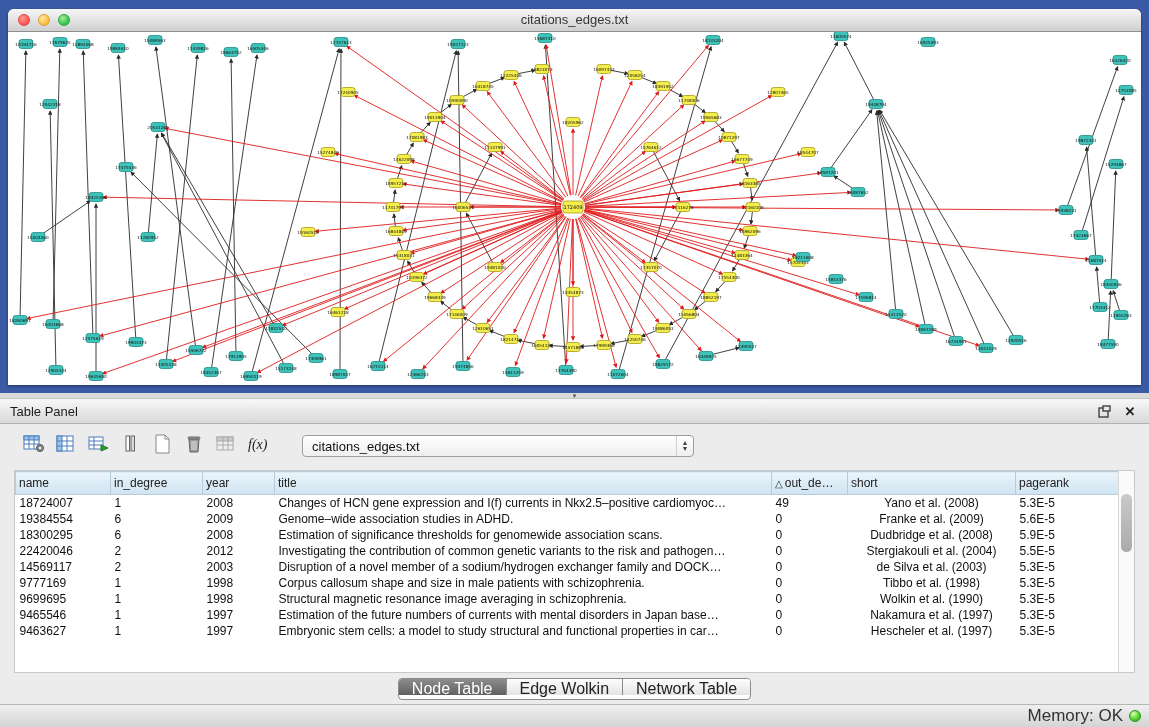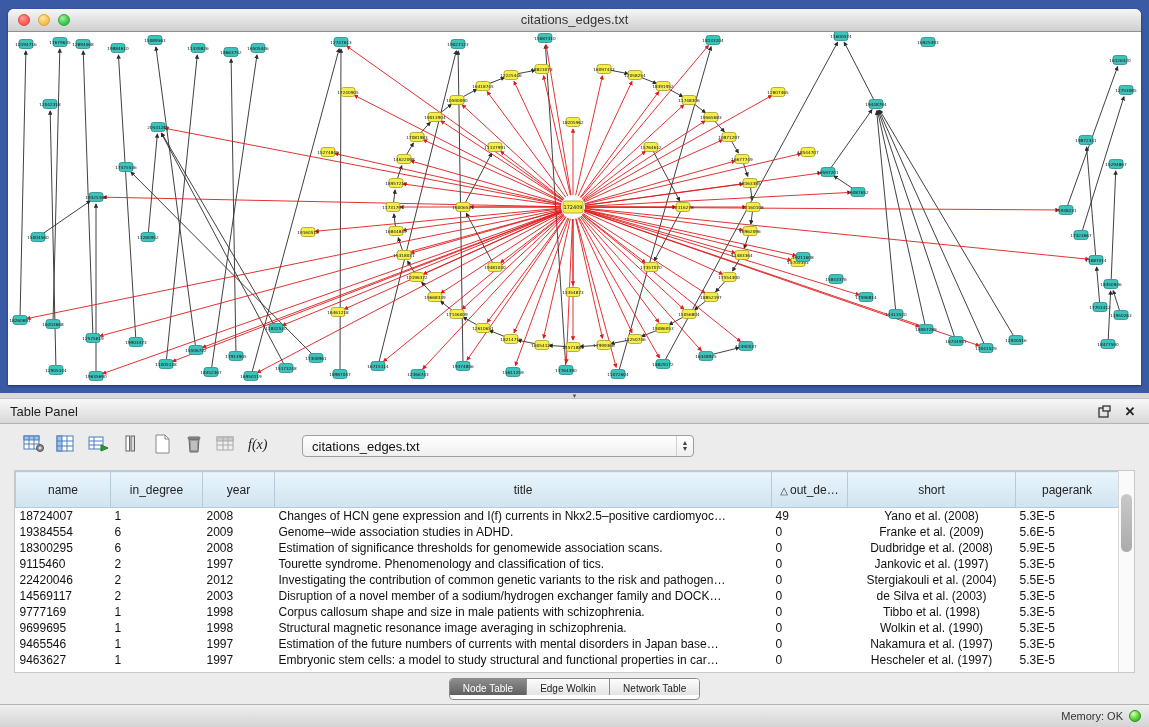--- a/index.html
+++ b/index.html
@@ -32,36 +32,36 @@
   .panel-header .spacer{flex:1;}
   .hdr-icon{width:18px;height:18px;display:flex;align-items:center;justify-content:center;margin-left:8px;cursor:default;color:#222;font-size:13px;font-weight:bold;}
   .toolbar{flex:0 0 44px;display:flex;align-items:center;padding-left:20px;}
   .tool-btn{width:28px;height:26px;display:flex;align-items:center;justify-content:center;margin-right:4px;border-radius:3px;}
   .combo{margin-left:26px;width:392px;height:22px;border:1px solid #9f9f9f;border-radius:4px;background:linear-gradient(#ffffff,#efefef);display:flex;align-items:center;padding:0 0 0 9px;font-size:13px;color:#111;box-sizing:border-box;}
   .combo .combo-label{flex:1;white-space:nowrap;overflow:hidden;}
   .combo .combo-arrows{width:16px;display:flex;flex-direction:column;align-items:center;justify-content:center;font-size:7px;line-height:6px;color:#444;border-left:1px solid #d0d0d0;height:100%;}
 
   .table-wrap{flex:1;margin:2px 14px 0 14px;background:#ffffff;border:1px solid #c9c9c9;position:relative;overflow:hidden;}
   table.data{border-collapse:collapse;table-layout:fixed;width:calc(100% - 15px);}
-  table.data th{height:36px;box-sizing:border-box;background:linear-gradient(#eaf4fb,#cfe4f1);border:1px solid #b6cbd9;font-size:12px;font-weight:normal;color:#222;text-align:center;overflow:hidden;white-space:nowrap;padding:0 3px;margin-top:36px;}
+  table.data th{height:23px;box-sizing:border-box;background:linear-gradient(#eaf4fb,#cfe4f1);border:1px solid #b6cbd9;font-size:12px;font-weight:normal;color:#222;text-align:left;overflow:hidden;white-space:nowrap;padding:0 3px;margin-top:36px;}
   table.data td{height:16px;box-sizing:border-box;font-size:12px;color:#101010;white-space:nowrap;overflow:hidden;padding:0 4px;}
   td.c-center{text-align:center;}
   .sort-glyph{font-size:10px;margin-right:2px;color:#333;}
   .vscroll{position:absolute;right:0;top:0;bottom:0;width:15px;background:#fafafa;border-left:1px solid #d8d8d8;}
   .vscroll .thumb{position:absolute;left:2px;right:2px;top:23px;height:58px;border-radius:6px;background:linear-gradient(#c9c9c9,#ababab);}
 
   .tabs-row{flex:0 0 32px;display:flex;align-items:center;justify-content:center;}
   .seg{display:inline-flex;border:1px solid #8b8b8b;border-radius:4px;overflow:hidden;height:20px;background:#fff;}
-  .seg .seg-btn{height:16px;line-height:20px;padding:0 13px;font-size:10px;color:#222;background:linear-gradient(#fdfdfd,#e4e4e4);border-right:1px solid #8b8b8b;}
+  .seg .seg-btn{height:16px;line-height:20px;padding:0 13px;font-size:16px;color:#222;background:linear-gradient(#fdfdfd,#e4e4e4);border-right:1px solid #8b8b8b;}
   .seg .seg-btn:last-child{border-right:none;}
   .seg .seg-btn.active{background:linear-gradient(#8d8d8d,#606060);color:#fff;}
 
   
   .status-bar{position:absolute;left:0;right:0;bottom:0;height:22px;background:linear-gradient(#efefef,#d4d4d4);border-top:1px solid #b5b5b5;display:flex;align-items:center;justify-content:flex-end;padding-right:8px;}
-  .status-bar .mem-label{font-size:11px;color:#333;margin-right:6px;}
+  .status-bar .mem-label{font-size:17px;color:#333;margin-right:6px;}
   .mem-dot{width:12px;height:12px;border-radius:50%;background:radial-gradient(circle at 35% 28%,#dcffb8,#55d42c 55%,#2f9e1f);border:1px solid #2a8f24;box-sizing:border-box;}
 </style>
 </head>
 <body>
 
 <div class="network-area">
   <div class="mac-window">
     <div class="titlebar">
       <div class="traffic">
         <span class="tl red"></span>
@@ -843,29 +843,20 @@
           <tr>
             <td>18300295</td>
             <td>6</td>
             <td>2008</td>
             <td>Estimation of significance thresholds for genomewide association scans.</td>
             <td>0</td>
             <td class="c-center">Dudbridge et al. (2008)</td>
             <td>5.9E-5</td>
           </tr>
           <tr>
-            <td>9115460</td>
-            <td>2</td>
-            <td>1997</td>
-            <td>Tourette syndrome. Phenomenology and classification of tics.</td>
-            <td>0</td>
-            <td class="c-center">Jankovic et al. (1997)</td>
-            <td>5.3E-5</td>
-          </tr>
-          <tr>
             <td>22420046</td>
             <td>2</td>
             <td>2012</td>
             <td>Investigating the contribution of common genetic variants to the risk and pathogen…</td>
             <td>0</td>
             <td class="c-center">Stergiakouli et al. (2004)</td>
             <td>5.5E-5</td>
           </tr>
           <tr>
             <td>14569117</td>

